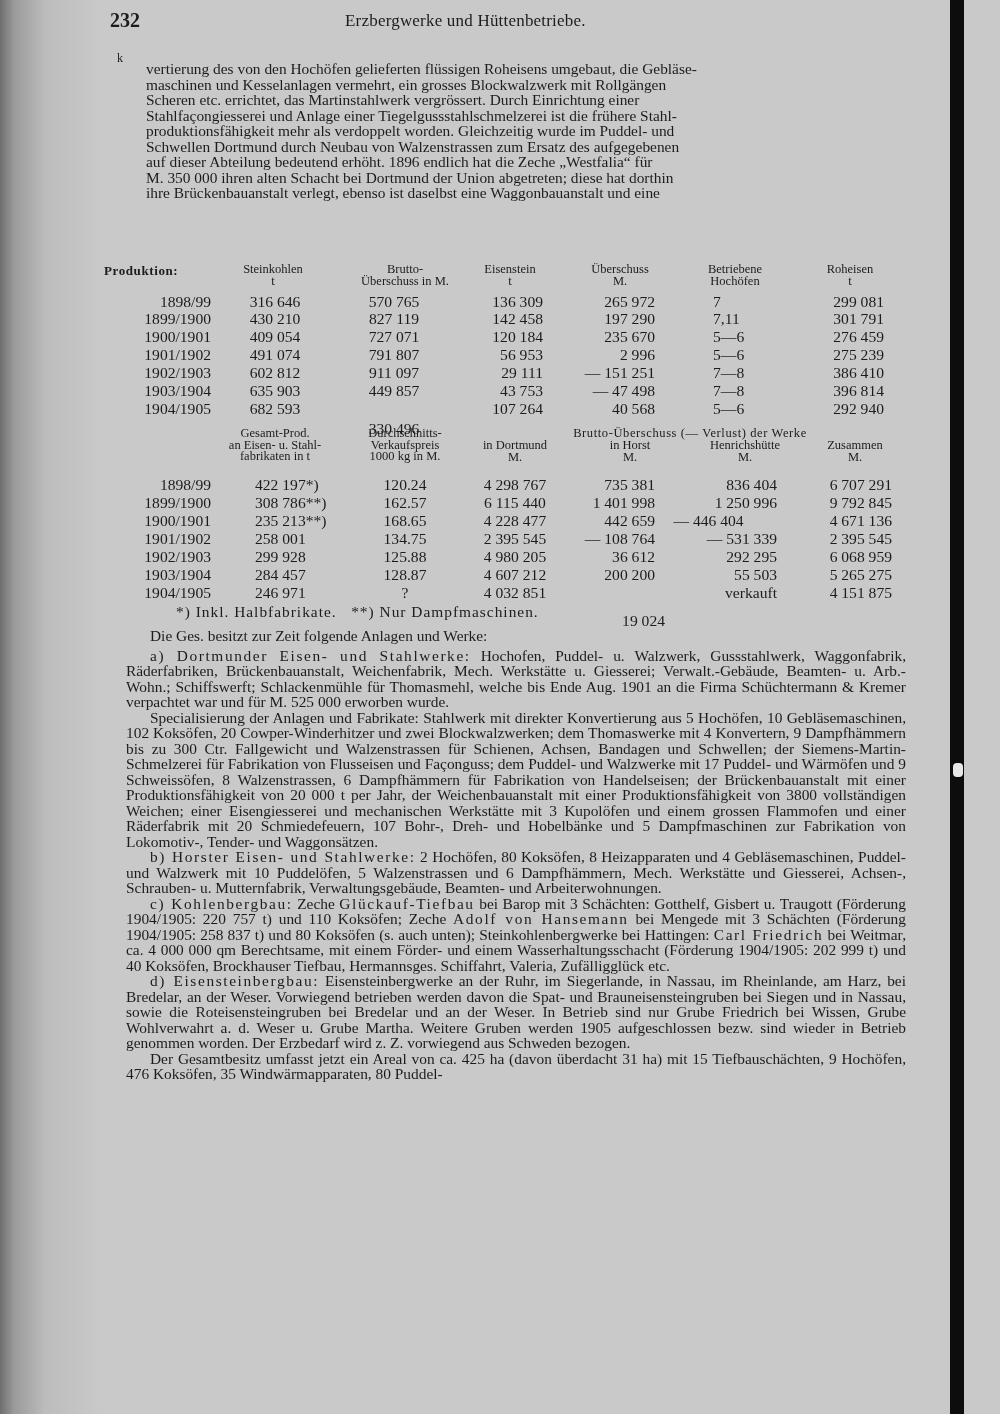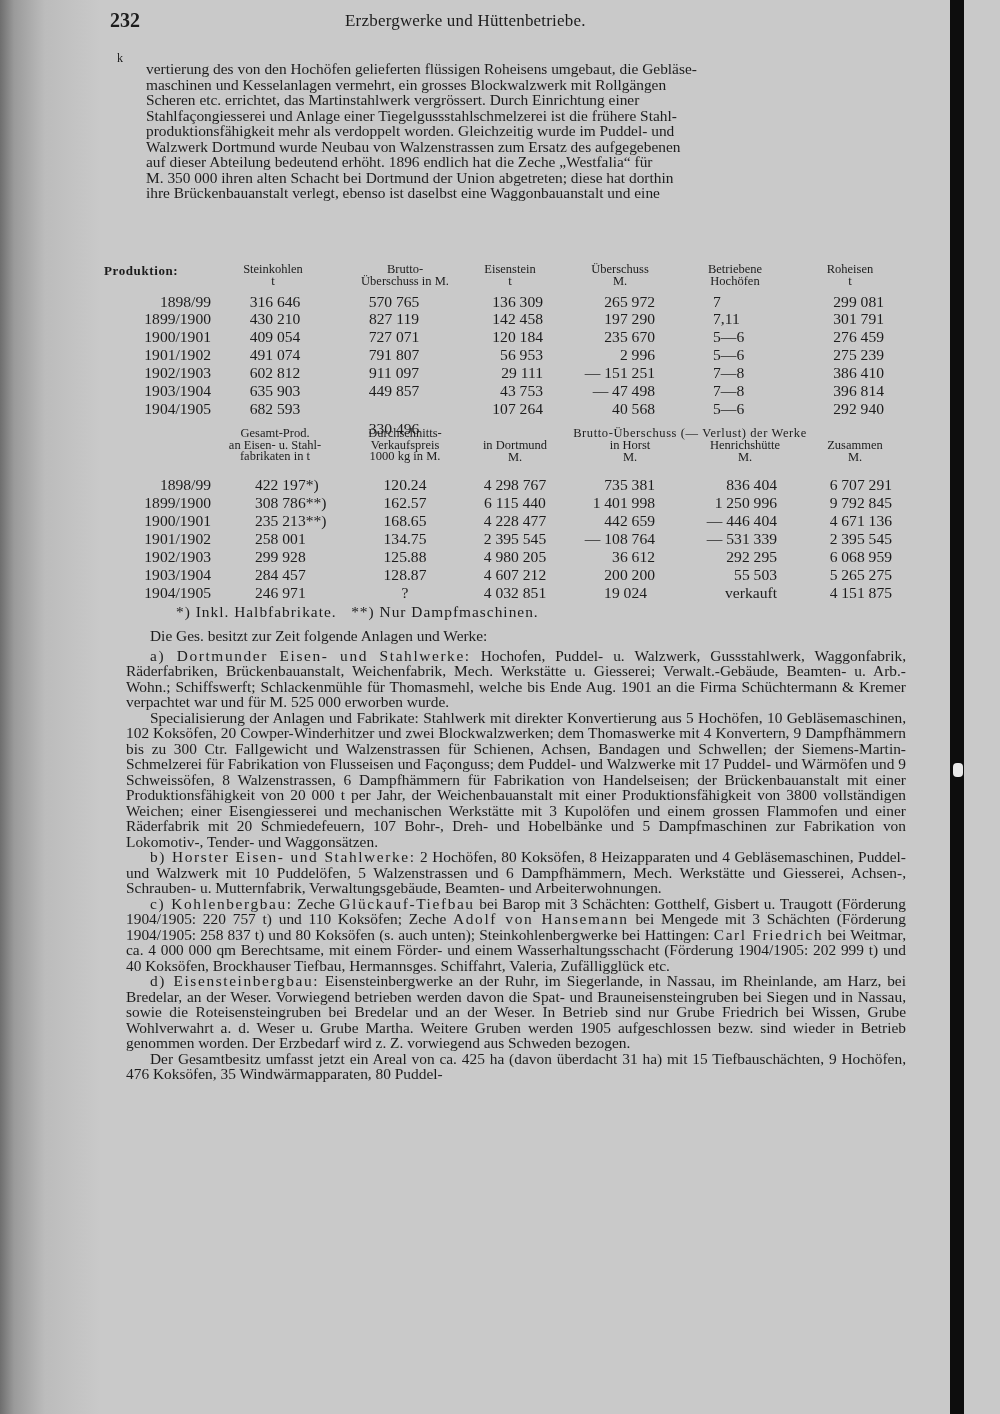--- a/index.html
+++ b/index.html
@@ -68,21 +68,21 @@
     <span class="running-title">Erzbergwerke und Hüttenbetriebe.</span>
   </div>
   <span class="mark">k</span>
 
   <div class="text-block" style="top:61px;">
     <div style="white-space:nowrap;">vertierung des von den Hochöfen gelieferten flüssigen Roheisens umgebaut, die Gebläse-</div>
     <div style="white-space:nowrap;">maschinen und Kesselanlagen vermehrt, ein grosses Blockwalzwerk mit Rollgängen</div>
     <div style="white-space:nowrap;">Scheren etc. errichtet, das Martinstahlwerk vergrössert. Durch Einrichtung einer</div>
     <div style="white-space:nowrap;">Stahlfaçongiesserei und Anlage einer Tiegelgussstahlschmelzerei ist die frühere Stahl-</div>
     <div style="white-space:nowrap;">produktionsfähigkeit mehr als verdoppelt worden. Gleichzeitig wurde im Puddel- und</div>
-    <div style="white-space:nowrap;">Walzwerk Dortmund wurde Neubau von Walzenstrassen zum Ersatz des aufgegebenen</div>
+    <div style="white-space:nowrap;">Schwellen Dortmund durch Neubau von Walzenstrassen zum Ersatz des aufgegebenen</div>
     <div style="white-space:nowrap;">auf dieser Abteilung bedeutend erhöht. 1896 endlich hat die Zeche „Westfalia“ für</div>
     <div style="white-space:nowrap;">M. 350 000 ihren alten Schacht bei Dortmund der Union abgetreten; diese hat dorthin</div>
     <div style="white-space:nowrap;">ihre Brückenbauanstalt verlegt, ebenso ist daselbst eine Waggonbauanstalt und eine</div>
   </div>
 
   <div class="prod-label">Produktion:</div>
   <div class="tbl" style="left:0; top:0;">
     <div class="hdr" style="left:228px; top:264px; width:90px;">
       <div>Steinkohlen</div>
       <div>t</div>
@@ -219,21 +219,21 @@
       <span class="cell r" style="left:570px; width:85px;">1 401 998</span>
       <span class="cell r" style="left:680px; width:97px;">1 250 996</span>
       <span class="cell r" style="left:800px; width:92px;">9 792 845</span>
     </div>
     <div class="row" style="top:512px;">
       <span class="cell r" style="left:110px; width:101px;">1900/1901</span>
       <span class="cell" style="left:255px; width:90px;">235 213**)</span>
       <span class="cell c" style="left:365px; width:80px;">168.65</span>
       <span class="cell c" style="left:470px; width:90px;">4 228 477</span>
       <span class="cell r" style="left:570px; width:85px;">442 659</span>
-      <span class="cell r" style="left:680px; width:97px;">— 446 404</span>
+      <span class="cell r" style="left:660px; width:97px;text-align:center;">— 446 404</span>
       <span class="cell r" style="left:800px; width:92px;">4 671 136</span>
     </div>
     <div class="row" style="top:530px;">
       <span class="cell r" style="left:110px; width:101px;">1901/1902</span>
       <span class="cell" style="left:255px; width:90px;">258 001</span>
       <span class="cell c" style="left:365px; width:80px;">134.75</span>
       <span class="cell c" style="left:470px; width:90px;">2 395 545</span>
       <span class="cell r" style="left:570px; width:85px;">— 108 764</span>
       <span class="cell r" style="left:680px; width:97px;">— 531 339</span>
       <span class="cell r" style="left:800px; width:92px;">2 395 545</span>
@@ -254,21 +254,21 @@
       <span class="cell c" style="left:470px; width:90px;">4 607 212</span>
       <span class="cell r" style="left:570px; width:85px;">200 200</span>
       <span class="cell r" style="left:680px; width:97px;">55 503</span>
       <span class="cell r" style="left:800px; width:92px;">5 265 275</span>
     </div>
     <div class="row" style="top:584px;">
       <span class="cell r" style="left:110px; width:101px;">1904/1905</span>
       <span class="cell" style="left:255px; width:90px;">246 971</span>
       <span class="cell c" style="left:365px; width:80px;">?</span>
       <span class="cell c" style="left:470px; width:90px;">4 032 851</span>
-      <span class="cell r" style="left:562px; width:85px;">19 024</span>
+      <span class="cell r" style="left:580px; width:85px;margin-top:28px;">19 024</span>
       <span class="cell r" style="left:680px; width:97px;">verkauft</span>
       <span class="cell r" style="left:800px; width:92px;">4 151 875</span>
     </div>
   </div>
   <div class="footnote" style="white-space:pre;">*) Inkl. Halbfabrikate.   **) Nur Dampfmaschinen.</div>
 
   <div class="text-block" style="top:628px; left:126px; width:780px;">
     <p class="indent" style="margin-bottom:4px;">Die Ges. besitzt zur Zeit folgende Anlagen und Werke:</p>
     <p class="indent"><span class="spaced">a) Dortmunder Eisen- und Stahlwerke:</span><span> Hochofen, Puddel- u. Walzwerk, Gussstahlwerk, Waggonfabrik, Räderfabriken, Brückenbauanstalt, Weichenfabrik, Mech. Werkstätte u. Giesserei; Verwalt.-Gebäude, Beamten- u. Arb.-Wohn.; Schiffswerft; Schlackenmühle für Thomasmehl, welche bis Ende Aug. 1901 an die Firma Schüchtermann &amp; Kremer verpachtet war und für M. 525 000 erworben wurde.</span></p>
     <p class="indent">Specialisierung der Anlagen und Fabrikate: Stahlwerk mit direkter Konvertierung aus 5 Hochöfen, 10 Gebläsemaschinen, 102 Koksöfen, 20 Cowper-Winderhitzer und zwei Blockwalzwerken; dem Thomaswerke mit 4 Konvertern, 9 Dampfhämmern bis zu 300 Ctr. Fallgewicht und Walzenstrassen für Schienen, Achsen, Bandagen und Schwellen; der Siemens-Martin-Schmelzerei für Fabrikation von Flusseisen und Façonguss; dem Puddel- und Walzwerke mit 17 Puddel- und Wärmöfen und 9 Schweissöfen, 8 Walzenstrassen, 6 Dampfhämmern für Fabrikation von Handelseisen; der Brückenbauanstalt mit einer Produktionsfähigkeit von 20 000 t per Jahr, der Weichenbauanstalt mit einer Produktionsfähigkeit von 3800 vollständigen Weichen; einer Eisengiesserei und mechanischen Werkstätte mit 3 Kupolöfen und einem grossen Flammofen und einer Räderfabrik mit 20 Schmiedefeuern, 107 Bohr-, Dreh- und Hobelbänke und 5 Dampfmaschinen zur Fabrikation von Lokomotiv-, Tender- und Waggonsätzen.</p>

